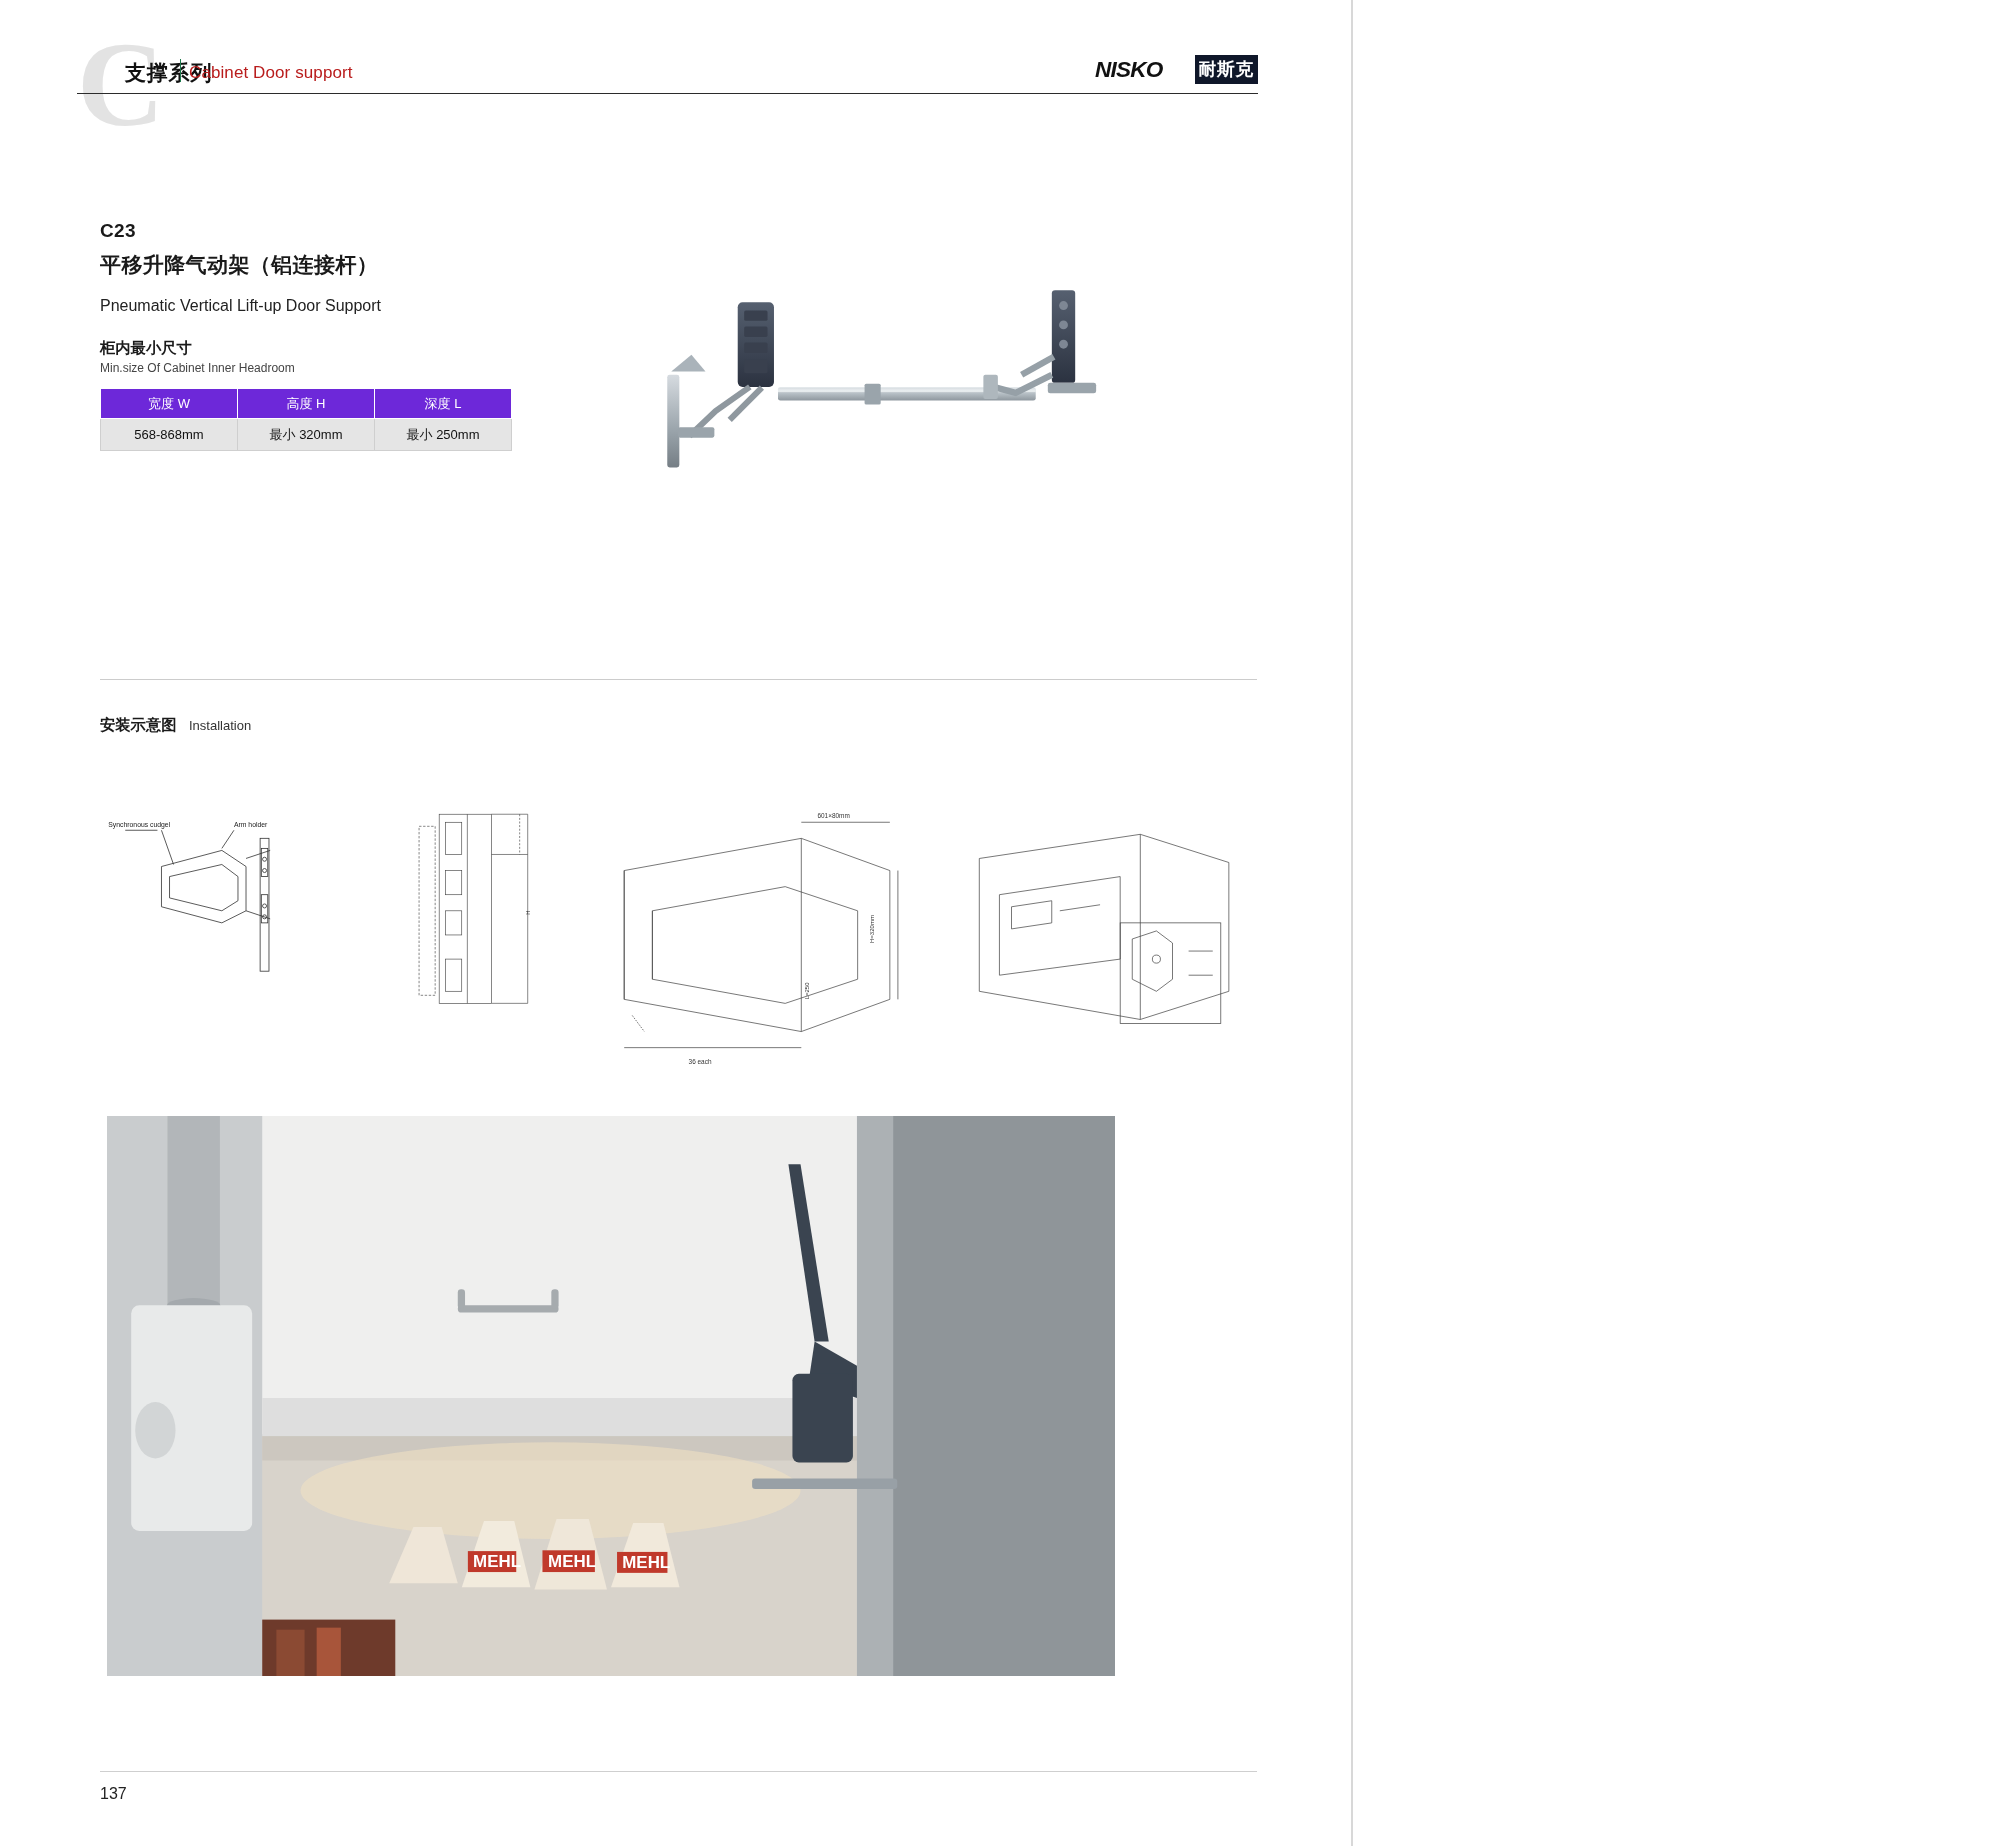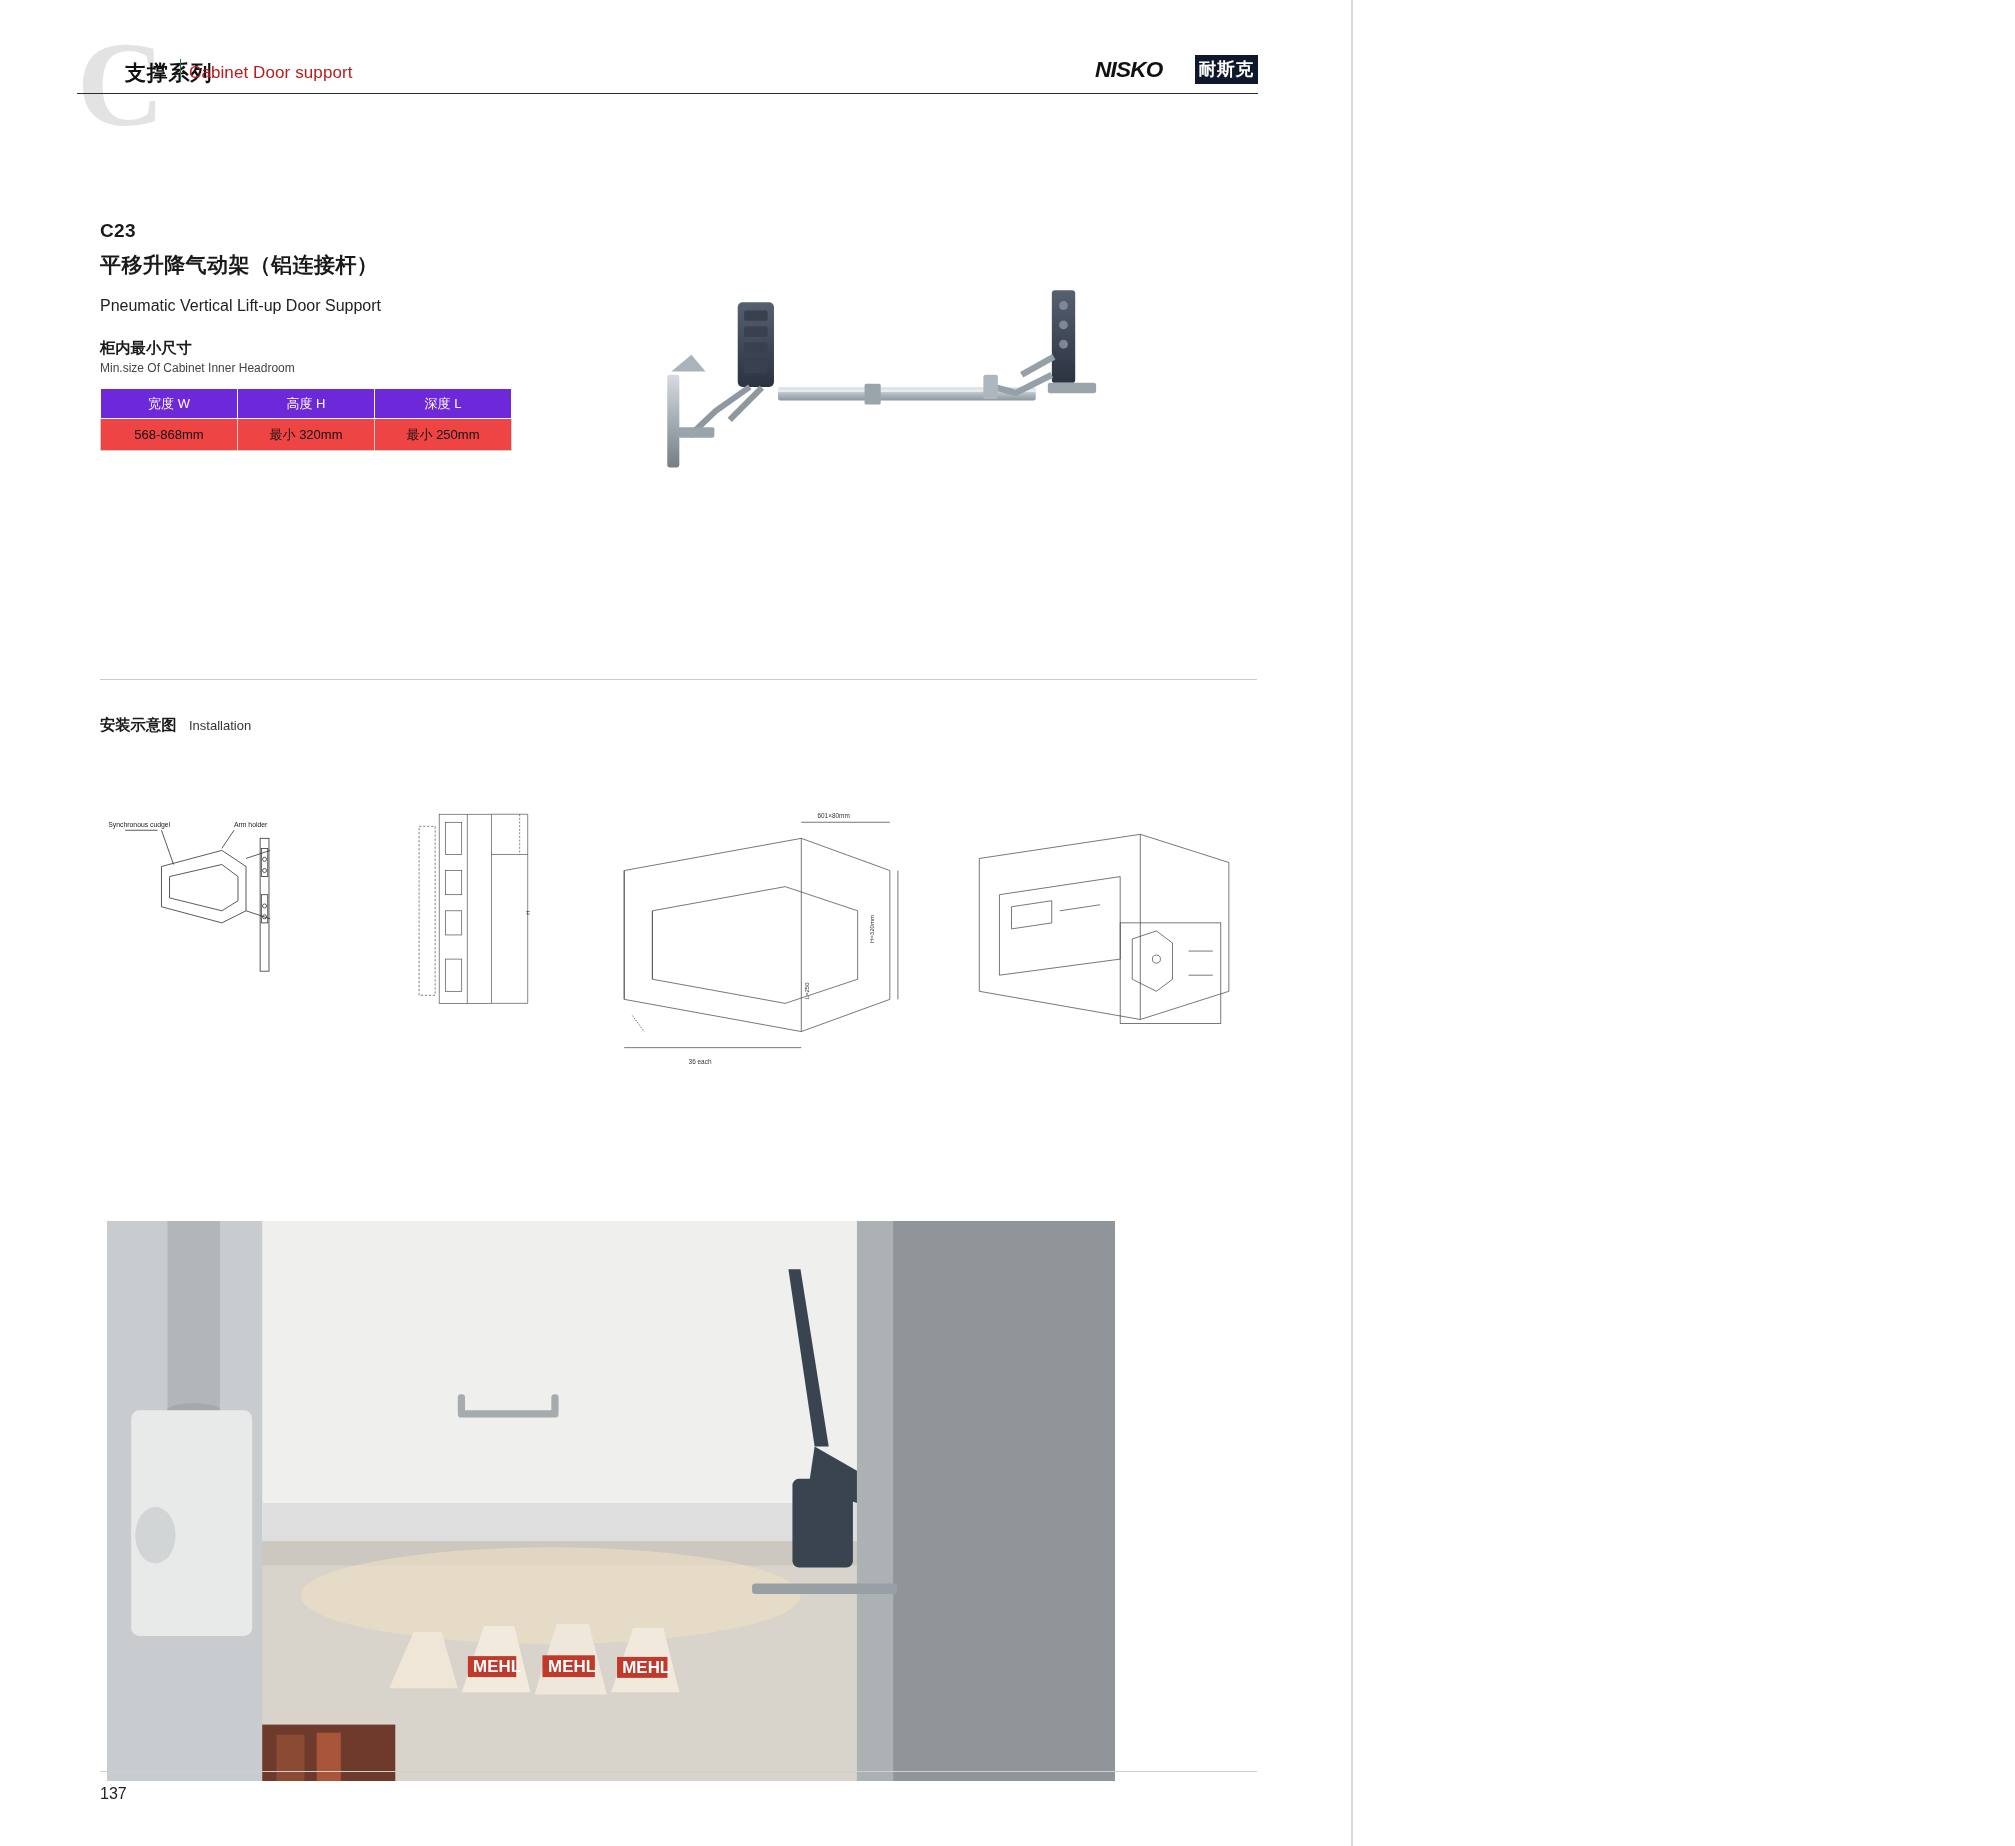--- a/index.html
+++ b/index.html
@@ -77,21 +77,21 @@
   }
   table.spec {
     position:absolute; left:100px; top:388px;
     border-collapse:collapse;
   }
   table.spec th {
     background:#6d28d9; color:#ffffff; font-size:13px; font-weight:normal;
     padding:5.6px 0; border:0.8px solid #ffffff; width:137px; text-align:center;
   }
   table.spec td {
-    background:#ef4444; color:#111; font-size:13px;
+    background:#e5e5e5; color:#111; font-size:13px;
     padding:6.4px 0; border:0.8px solid #cfcfcf; text-align:center;
   }
 
   .prod-img {
     position:absolute; left:629px; top:254px; width:596px; height:298px;
   }
 
   .divider {
     position:absolute; height:0.8px; background:#cccccc;
   }
@@ -103,21 +103,21 @@
   .inst-en {
     position:absolute; font-size:13px; color:#333;
   }
   .inst-left-cn { left:100px; top:715px; }
   .inst-left-en { left:189px; top:718px; }
 
   .draw-box {
     position:absolute; border:0; background:#ffffff;
   }
   .photo-left {
-    position:absolute; left:107px; top:1221px; width:1008px; height:560px;
+    position:absolute; left:107px; top:1116px; width:1008px; height:560px;
     background:#fde047; overflow:hidden;
   }
 
   .pageno {
     position:absolute; bottom:44px; font-size:16px; color:#222;
   }
   .pageno-left  { left:100px; }
 
   .foot-rule { position:absolute; bottom:75px; height:0.8px; background:#cfcfcf; }
   .foot-rule-left  { left:100px; width:1157px; }

